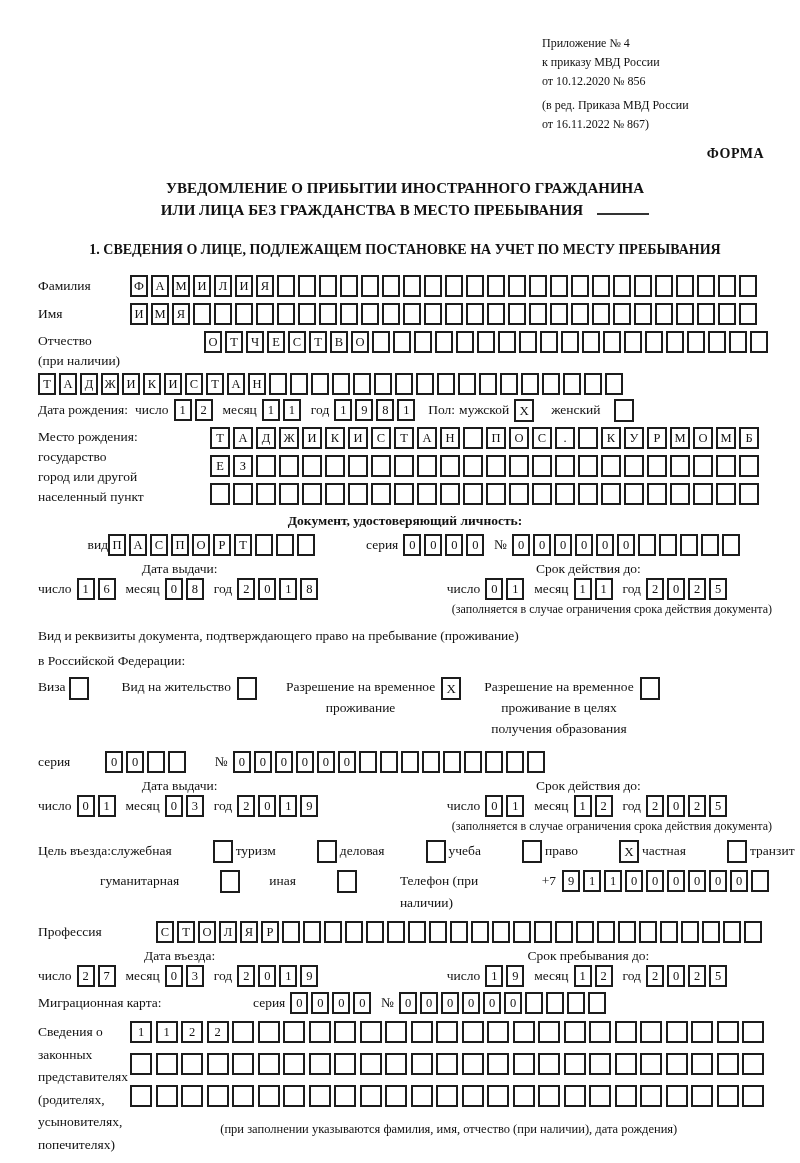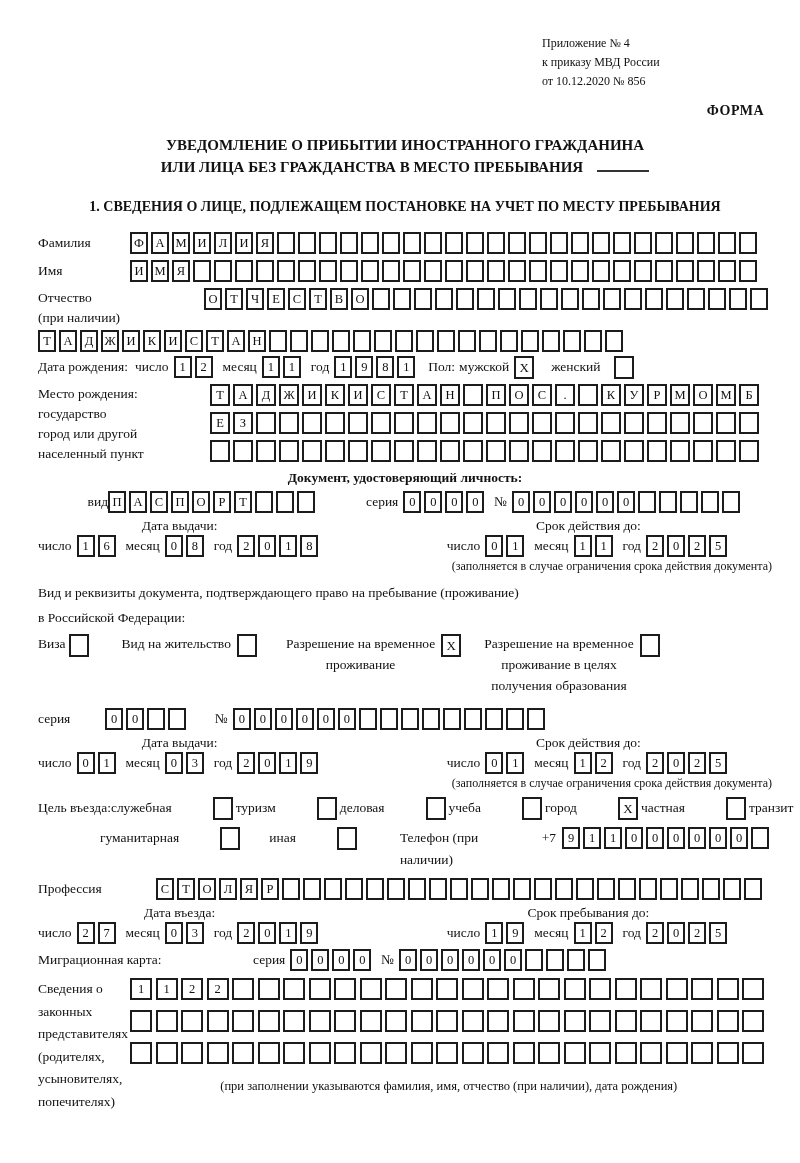--- a/index.html
+++ b/index.html
@@ -71,20 +71,24 @@
   .mlg { margin-left:48px; }
   .mmd { margin-left:26px; }
 </style>
 </head>
 <body>
 
 <div class="appendix">
   <div>Приложение № 4</div>
   <div>к приказу МВД России</div>
   <div>от 10.12.2020 № 856</div>
+  <div class="amend">
+    <div>(в ред. Приказа МВД России</div>
+    <div>от 16.11.2022 № 867)</div>
+  </div>
 </div>
 <div class="forma">ФОРМА</div>
 
 <div class="title">
   <div>УВЕДОМЛЕНИЕ О ПРИБЫТИИ ИНОСТРАННОГО ГРАЖДАНИНА</div>
   <div>
     <span>ИЛИ ЛИЦА БЕЗ ГРАЖДАНСТВА В МЕСТО ПРЕБЫВАНИЯ</span><span class="blank-underline"></span>
   </div>
 </div>
 
@@ -547,21 +551,21 @@
     </span>
   <span class="opt">
       <span class="optlabel">деловая</span>
       <span class="cell cb"></span>
     </span>
   <span class="opt">
       <span class="optlabel">учеба</span>
       <span class="cell cb"></span>
     </span>
   <span class="opt">
-      <span class="optlabel">город</span>
+      <span class="optlabel">право</span>
       <span class="cell cb">X</span>
     </span>
   <span class="opt">
       <span class="optlabel">частная</span>
       <span class="cell cb"></span>
     </span>
   <span class="opt">
       <span class="optlabel">транзит</span>
       <span class="cell cb"></span>
     </span>

